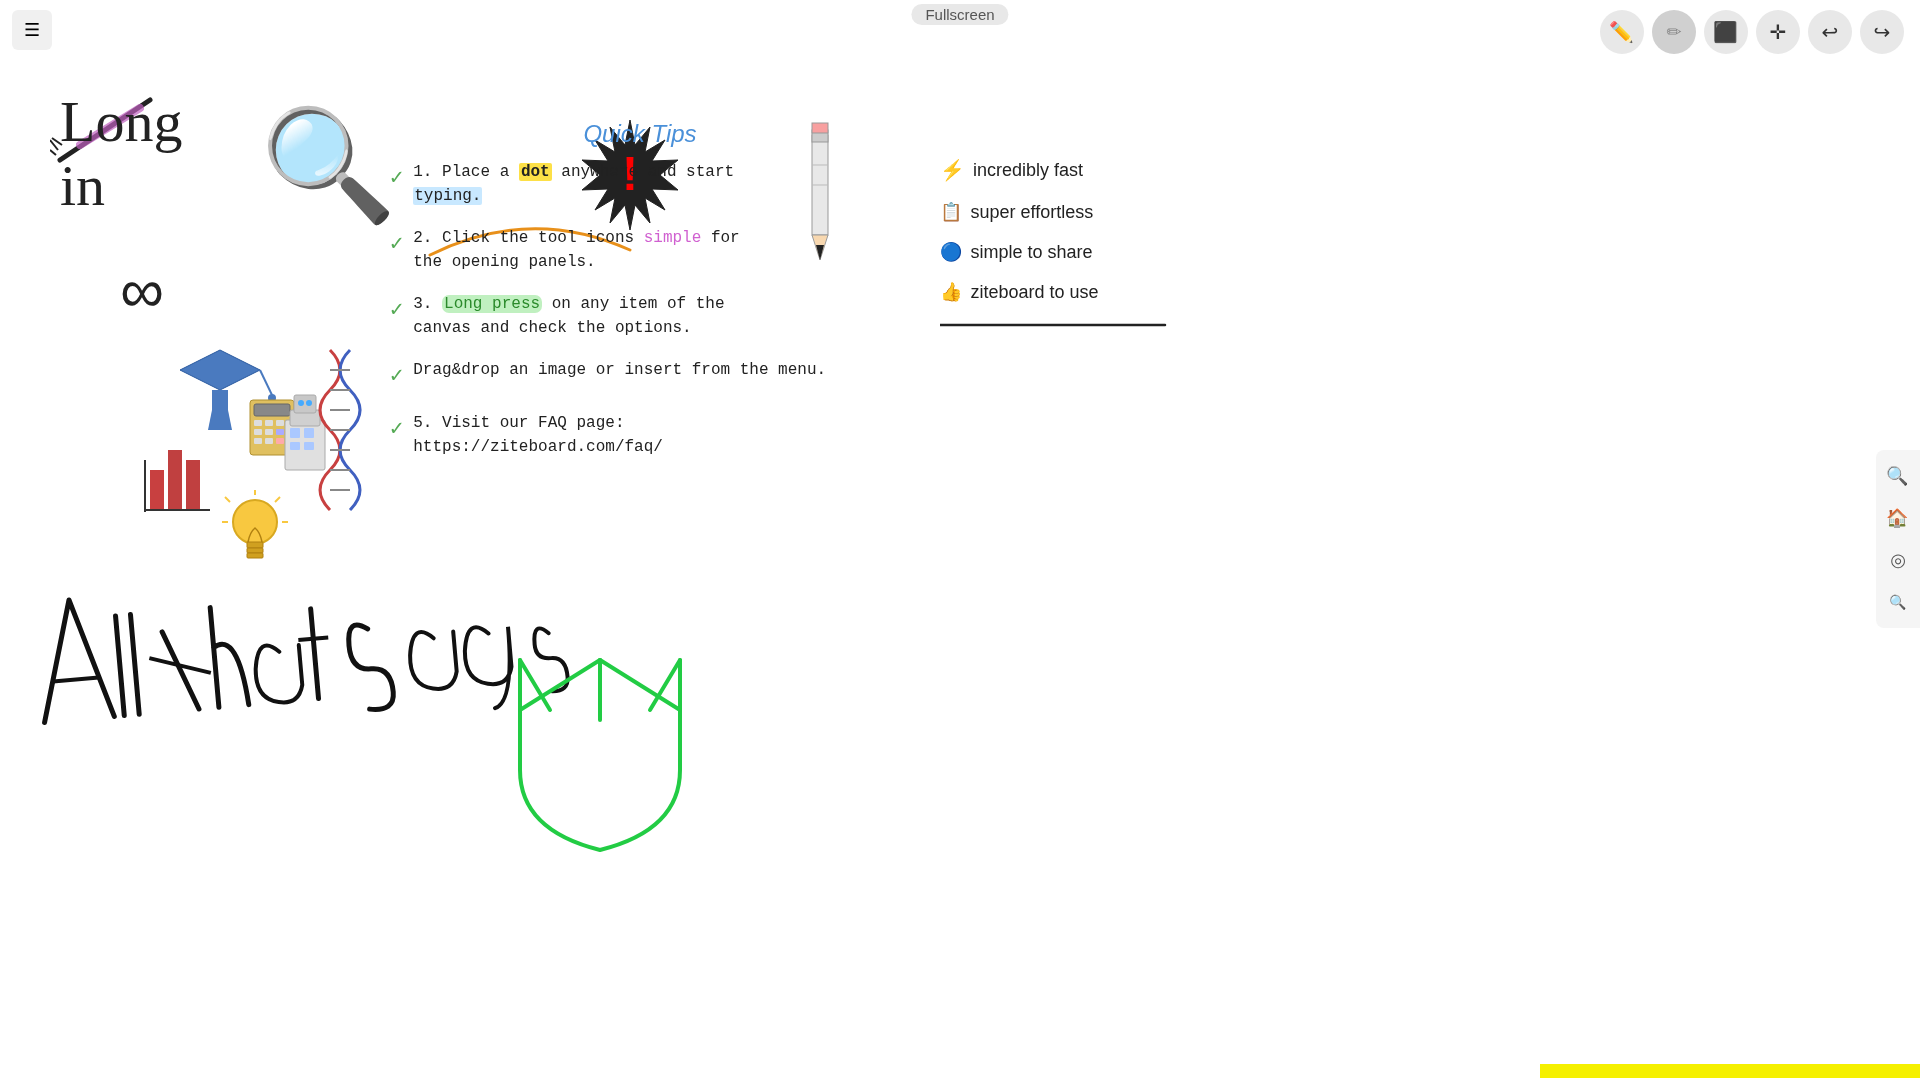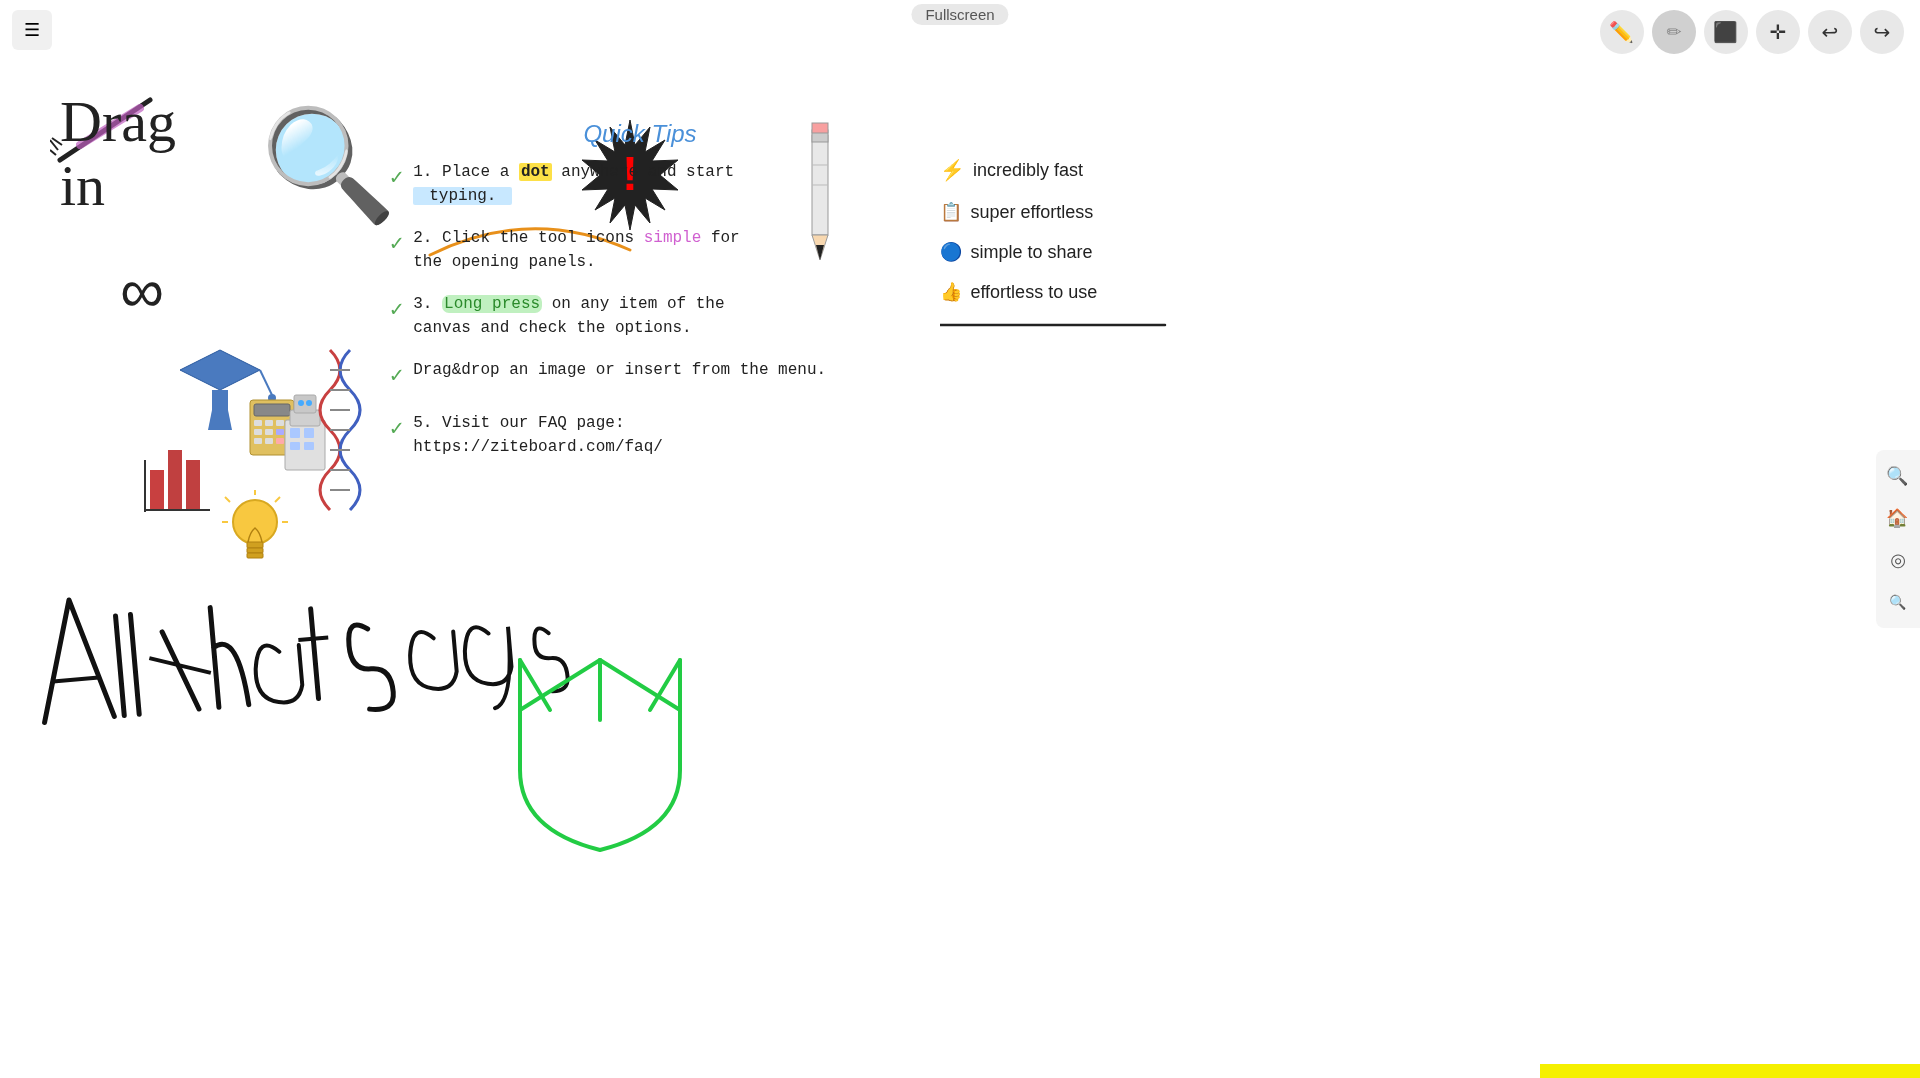--- a/index.html
+++ b/index.html
@@ -164,21 +164,21 @@
 
     .highlight-blue {
       background: #fde047;
       padding: 0 2px;
       border-radius: 2px;
       font-weight: bold;
     }
 
     .highlight-blue2 {
       background: #c8e8ff;
-      padding: 0 16px;
+      padding: 0 1px;
       border-radius: 2px;
     }
 
     .highlight-pink {
       color: #d060d0;
     }
 
     .highlight-green {
       background: #c0f0c0;
       padding: 0 2px;
@@ -329,21 +329,21 @@
 
       <line x1="8" y1="60" x2="0" y2="50" stroke="#222" stroke-width="2"></line>
       <line x1="12" y1="55" x2="2" y2="48" stroke="#222" stroke-width="2"></line>
       <line x1="6" y1="65" x2="0" y2="60" stroke="#222" stroke-width="2"></line>
     </svg>
   </div>
 
   <div id="zoom-section">
     <div style="position:relative; width:350px; height:200px;">
       <div style="font-size:58px; font-weight:300; color:#222; font-family:Georgia,serif; line-height:1.1;">
-        <span>Drag</span>
+        <span>Long</span>
         <br>
         <span>in</span>
       </div>
 
       <div style="position:absolute; top:20px; left:200px; font-size:110px; color:#333; line-height:1;">
         <span>🔍</span>
       </div>
     </div>
   </div>
 
@@ -434,21 +434,21 @@
     <div class="feature-item">
       <span class="feat-icon" style="font-size:18px;">📋</span>
       <span>super effortless</span>
     </div>
     <div class="feature-item">
       <span class="feat-icon" style="font-size:18px;">🔵</span>
       <span>simple to share</span>
     </div>
     <div class="feature-item">
       <span class="feat-icon" style="font-size:18px;">👍</span>
-      <span>effortless to use</span>
+      <span>ziteboard to use</span>
     </div>
   </div>
 
   <div id="underline-deco">
     <svg width="230" height="20" viewBox="0 0 230 20">
       <line x1="0" y1="10" x2="225" y2="10" stroke="#222" stroke-width="2.5" stroke-linecap="round"></line>
     </svg>
   </div>
 
   <div id="edu-icons">

